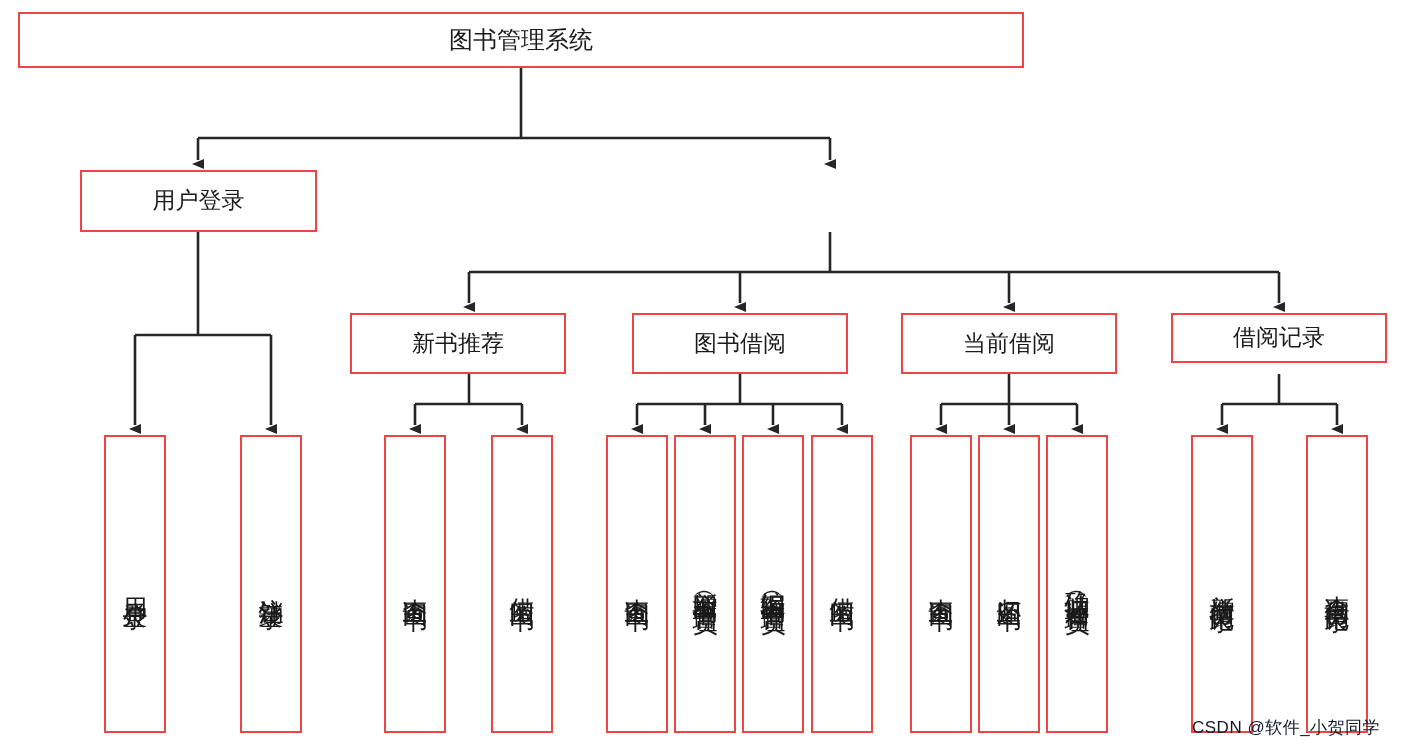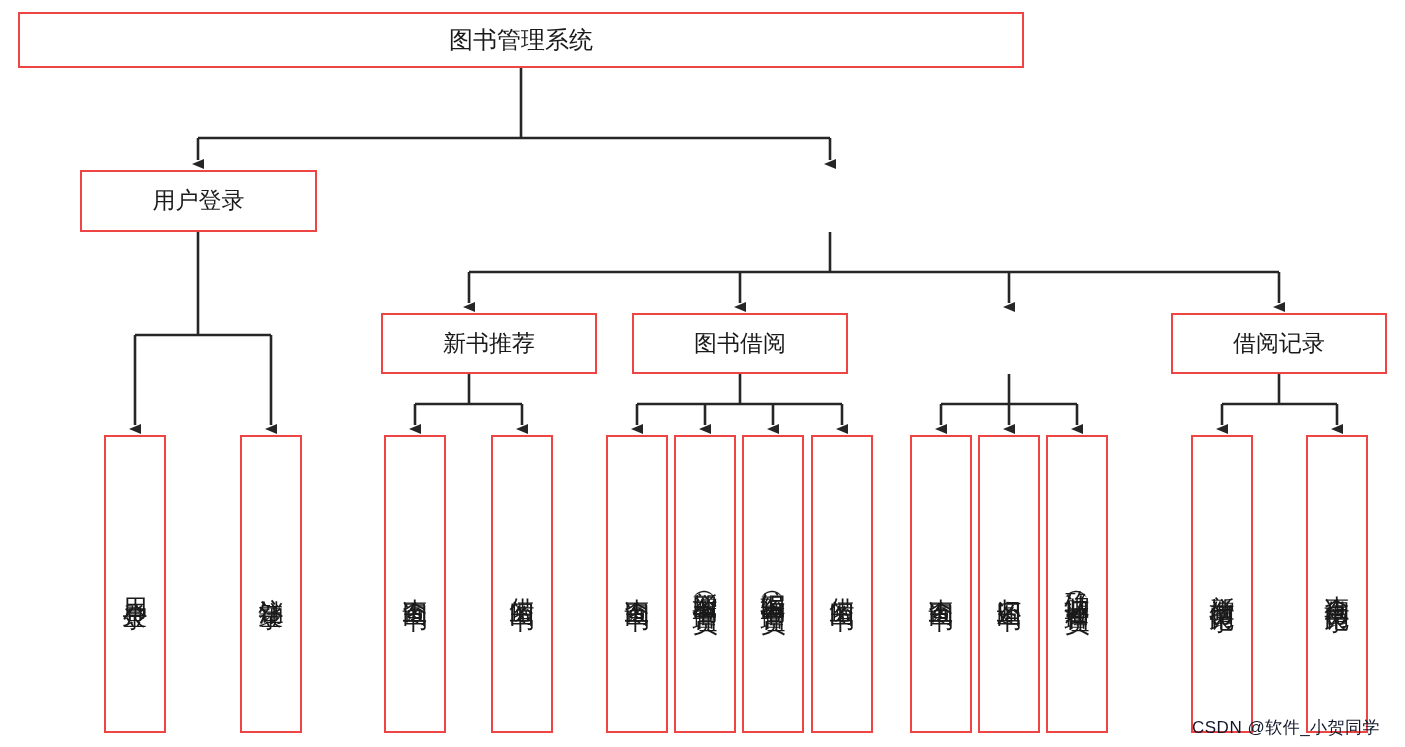--- a/index.html
+++ b/index.html
@@ -123,27 +123,30 @@
   </svg>
 
   <div class="node root horiz" style="left:18px; top:12px; width:1006px; height:56px;">
     <span class="label">图书管理系统</span>
   </div>
 
   <div class="node horiz" style="left:80px; top:170px; width:237px; height:62px;">
     <span class="label">用户登录</span>
   </div>
 
-  <div class="node horiz" style="left:381px; top:313px; width:216px; height:61px;">
+  <div class="node horiz" style="left:350px; top:313px; width:216px; height:61px;">
     <span class="label">新书推荐</span>
   </div>
   <div class="node horiz" style="left:632px; top:313px; width:216px; height:61px;">
     <span class="label">图书借阅</span>
   </div>
-  <div class="node horiz" style="left:1171px; top:313px; width:216px; height:61px;justify-content:center;">
+  <div class="node horiz" style="left:901px; top:313px; width:216px; height:61px;">
+    <span class="label">当前借阅</span>
+  </div>
+  <div class="node horiz" style="left:1171px; top:313px; width:216px; height:50px;justify-content:center;">
     <span class="label">借阅记录</span>
   </div>
 
   <div class="node vert" style="left:104px; top:435px; width:62px; height:298px;">
     <span class="label">用户登录</span>
   </div>
   <div class="node vert" style="left:240px; top:435px; width:62px; height:298px;">
     <span class="label">注销登录</span>
   </div>
 

